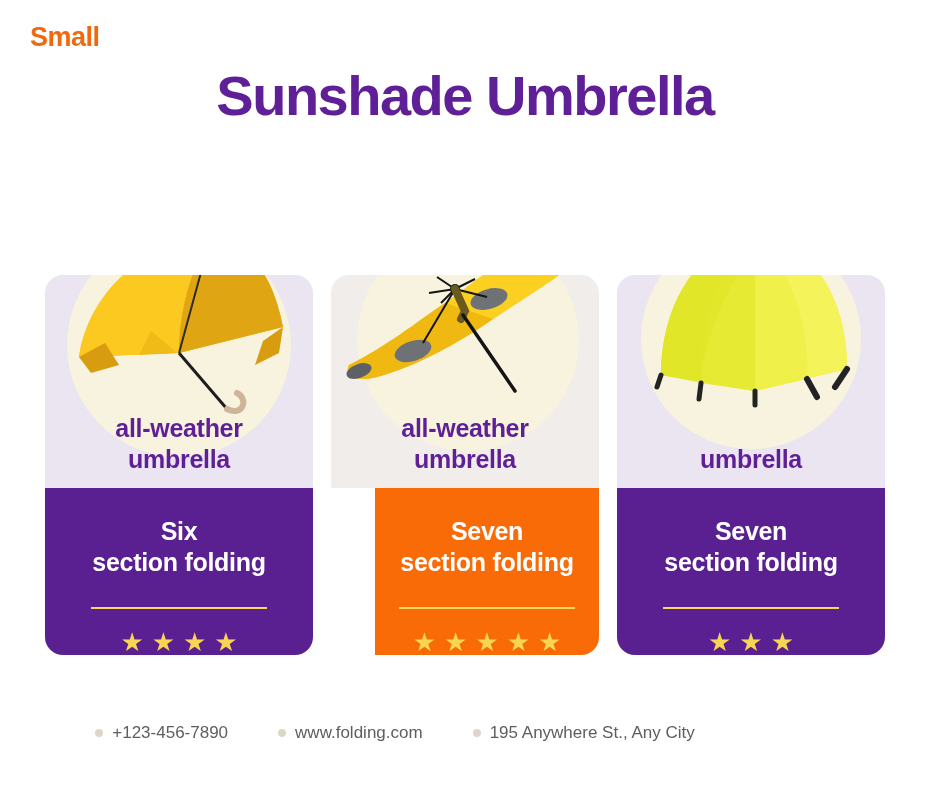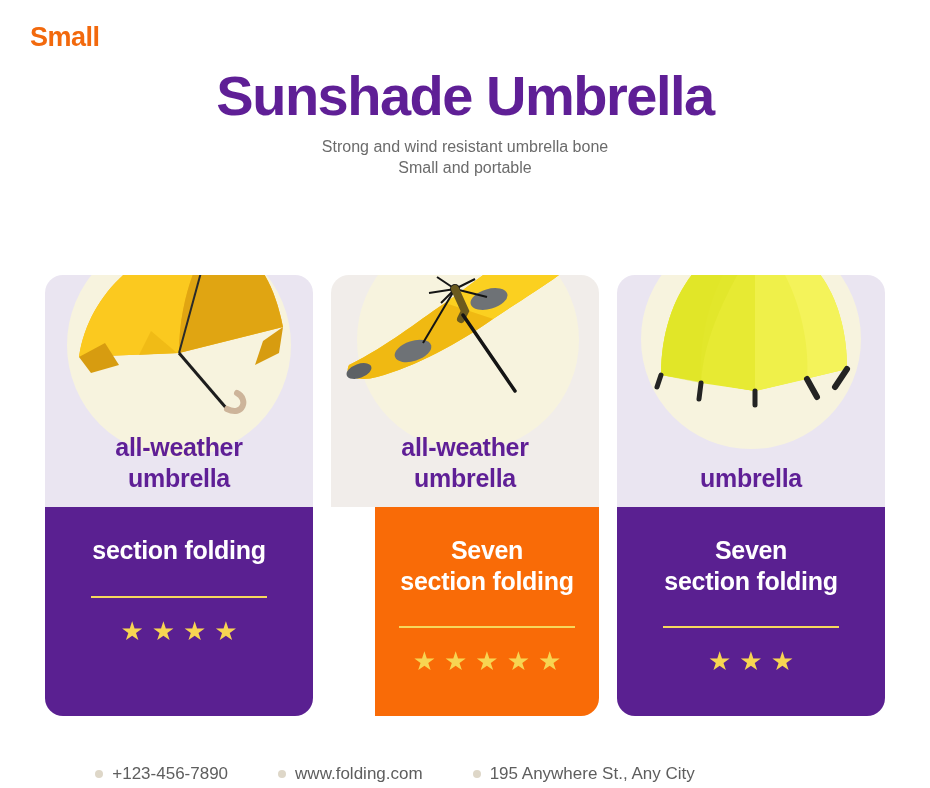--- a/index.html
+++ b/index.html
@@ -52,21 +52,21 @@
     left: 45px;
     top: 275px;
     width: 840px;
     height: 441px;
     display: flex;
     justify-content: space-between;
   }
 
   .card {
     width: 268px;
-    height: 441px;
+    height: 380px;
     border-radius: 18px;
     overflow: hidden;
     display: flex;
     flex-direction: column;
     position: relative;
   }
 
   .card-top {
     height: 232px;
     position: relative;
@@ -138,21 +138,21 @@
   .prod-svg {
     position: absolute;
     z-index: 2;
     overflow: visible;
   }
 
   
   .footer {
     position: absolute;
     left: 0;
-    top: 764px;
+    top: 723px;
     width: 790px;
     display: flex;
     justify-content: center;
     gap: 50px;
     align-items: center;
   }
   .contact {
     display: flex;
     align-items: center;
     gap: 9px;
@@ -167,24 +167,20 @@
     flex: none;
   }
 </style>
 </head>
 <body>
 
 <div class="logo">Small</div>
 
 <div class="headline">
   <h1>Sunshade Umbrella</h1>
-  <div class="sub">
-    <div>Strong and wind resistant umbrella bone</div>
-    <div>Small and portable</div>
-  </div>
 </div>
 
 <div class="cards">
 
   <div class="card">
     <div class="card-top lav">
       <div class="circle-bg" style="left:22px; top:-42px; width:224px; height:224px;"></div>
       <svg class="prod-svg" style="left:14px; top:-44px;" width="244" height="200" viewBox="0 0 244 200">
         <path d="M20 126 C30 56 96 6 150 10 C196 14 214 48 224 96 L120 122 Z" fill="#f5b513"></path>
         <path d="M20 126 C30 56 96 6 150 10 C150 10 120 54 120 122 Z" fill="#fbc91f"></path>
@@ -197,20 +193,21 @@
         <path d="M120 122 L168 178" stroke="#1d1d1d" stroke-width="3" fill="none"></path>
         <path d="M168 178 C184 186 190 168 178 162" stroke="#cdb49a" stroke-width="6" fill="none" stroke-linecap="round"></path>
       </svg>
       <div class="card-title">
         <div>all-weather</div>
         <div>umbrella</div>
       </div>
     </div>
     <div class="card-bottom purple">
       <div class="card-sub">
+        <div>Six</div>
         <div>section folding</div>
       </div>
       <div class="divider"></div>
       <div class="stars">
         <span class="star">★</span>
         <span class="star">★</span>
         <span class="star">★</span>
         <span class="star">★</span>
       </div>
     </div>

